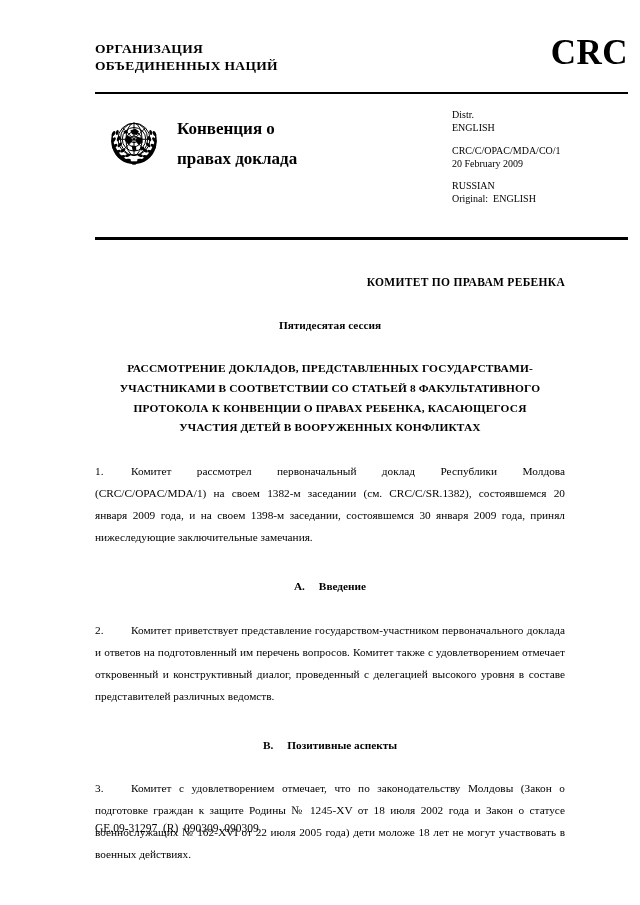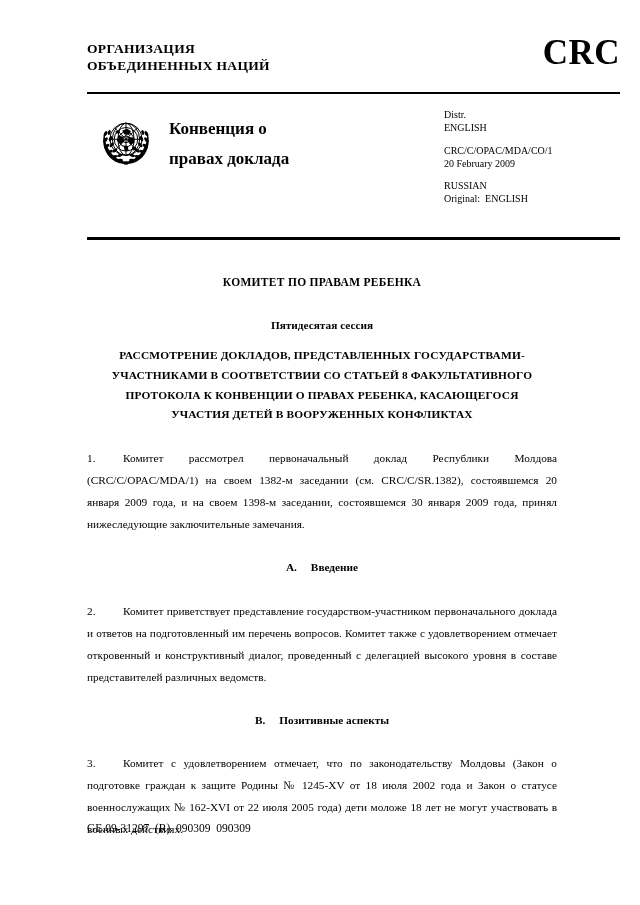--- a/index.html
+++ b/index.html
@@ -11,21 +11,21 @@
     width: 640px;
     height: 905px;
     font-family: "Liberation Serif", "DejaVu Serif", serif;
     color: #000000;
     position: relative;
     overflow: hidden;
   }
 
   .page {
     position: absolute;
-    left: 0; top: 0;
+    left: 8px; top: 0;
     width: 632px;
     height: 905px;
     background: #ffffff;
     border-radius: 23px;
   }
 
   
   .masthead {
     position: absolute;
     left: 87px;
@@ -114,35 +114,35 @@
     width: 470px;
     font-size: 11.3px;
     line-height: 1.82;
     text-align: justify;
   }
 
   .committee-heading {
     font-size: 11.5px;
     font-weight: bold;
     letter-spacing: 0.3px;
-    text-align: center;
+    text-align: right;
   }
   .session-heading {
     font-size: 11.3px;
     font-weight: bold;
     text-align: center;
     margin-top: 22px;
   }
   .main-heading {
     font-size: 11.4px;
     font-weight: bold;
     text-align: center;
     line-height: 1.72;
     letter-spacing: 0.15px;
-    margin-top: 11px;
+    margin-top: 24px;
     white-space: pre-line;
   }
   .subject-heading {
     font-size: 11.3px;
     font-weight: bold;
     text-align: center;
     margin-top: 22px;
   }
 
   .para {
@@ -150,21 +150,21 @@
     text-align: justify;
     text-indent: 0;
     line-height: 1.95;
   }
   .para .num {
     display: inline-block;
     width: 36px;
   }
 
   .section-heading {
-    margin-top: 22px;
+    margin-top: 28px;
     text-align: center;
     font-weight: bold;
     font-size: 11.3px;
   }
   .section-heading .letter {
     display: inline-block;
     margin-right: 14px;
   }
 
   

